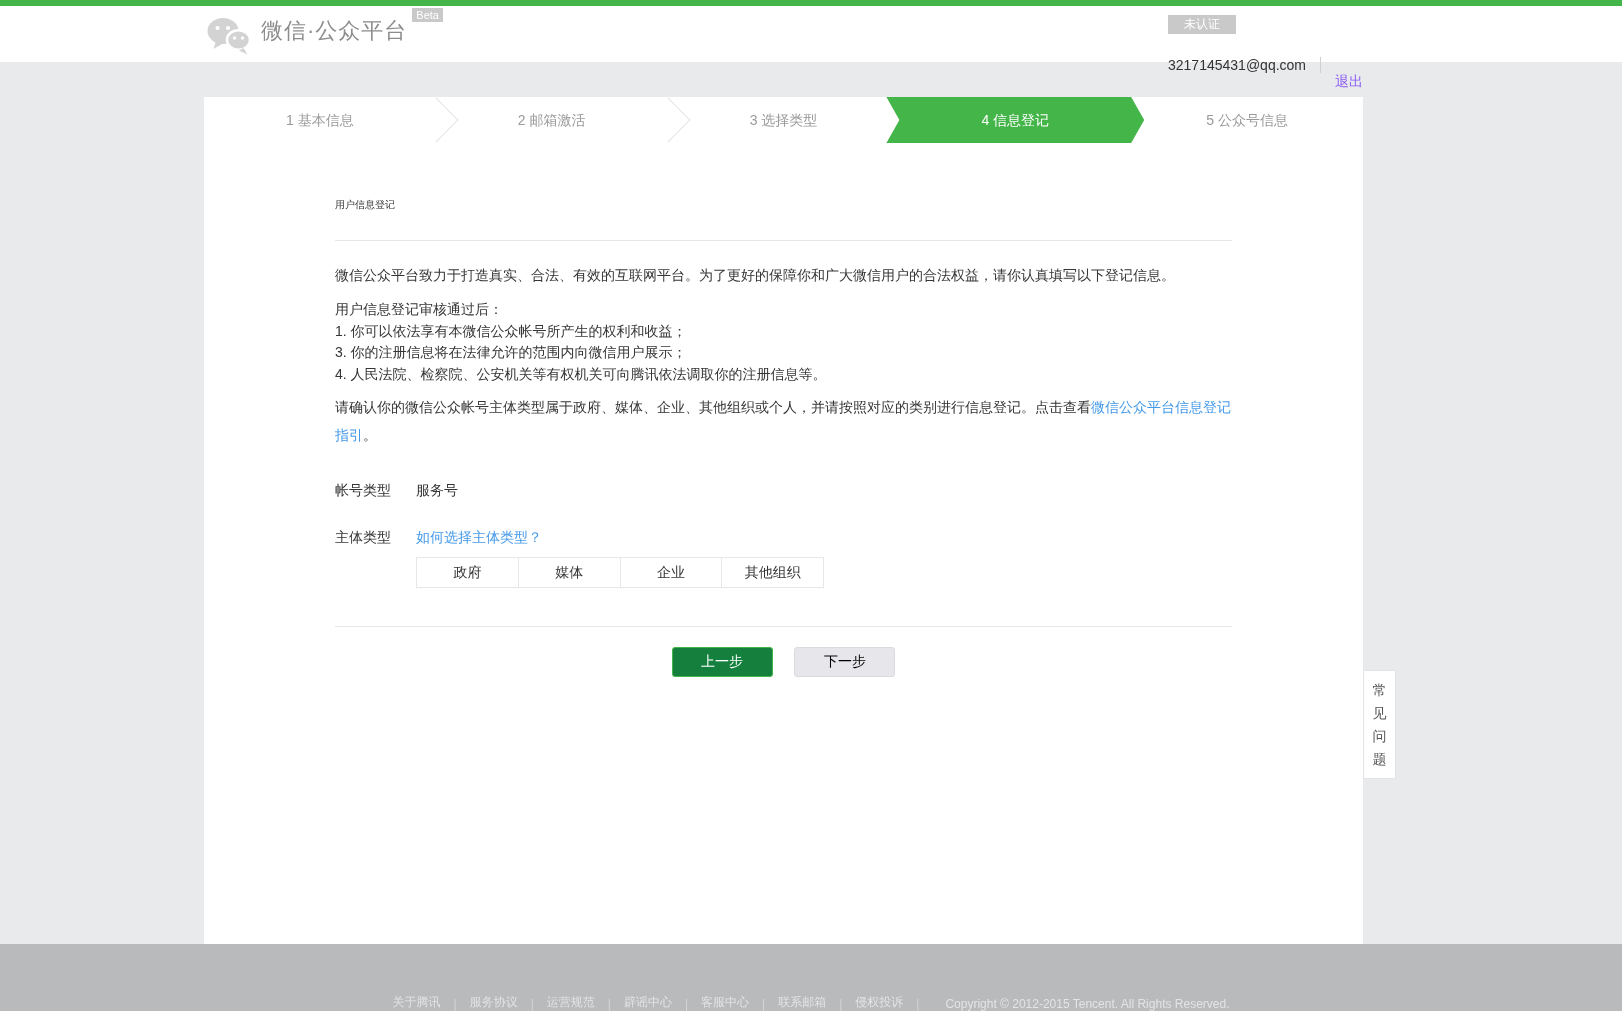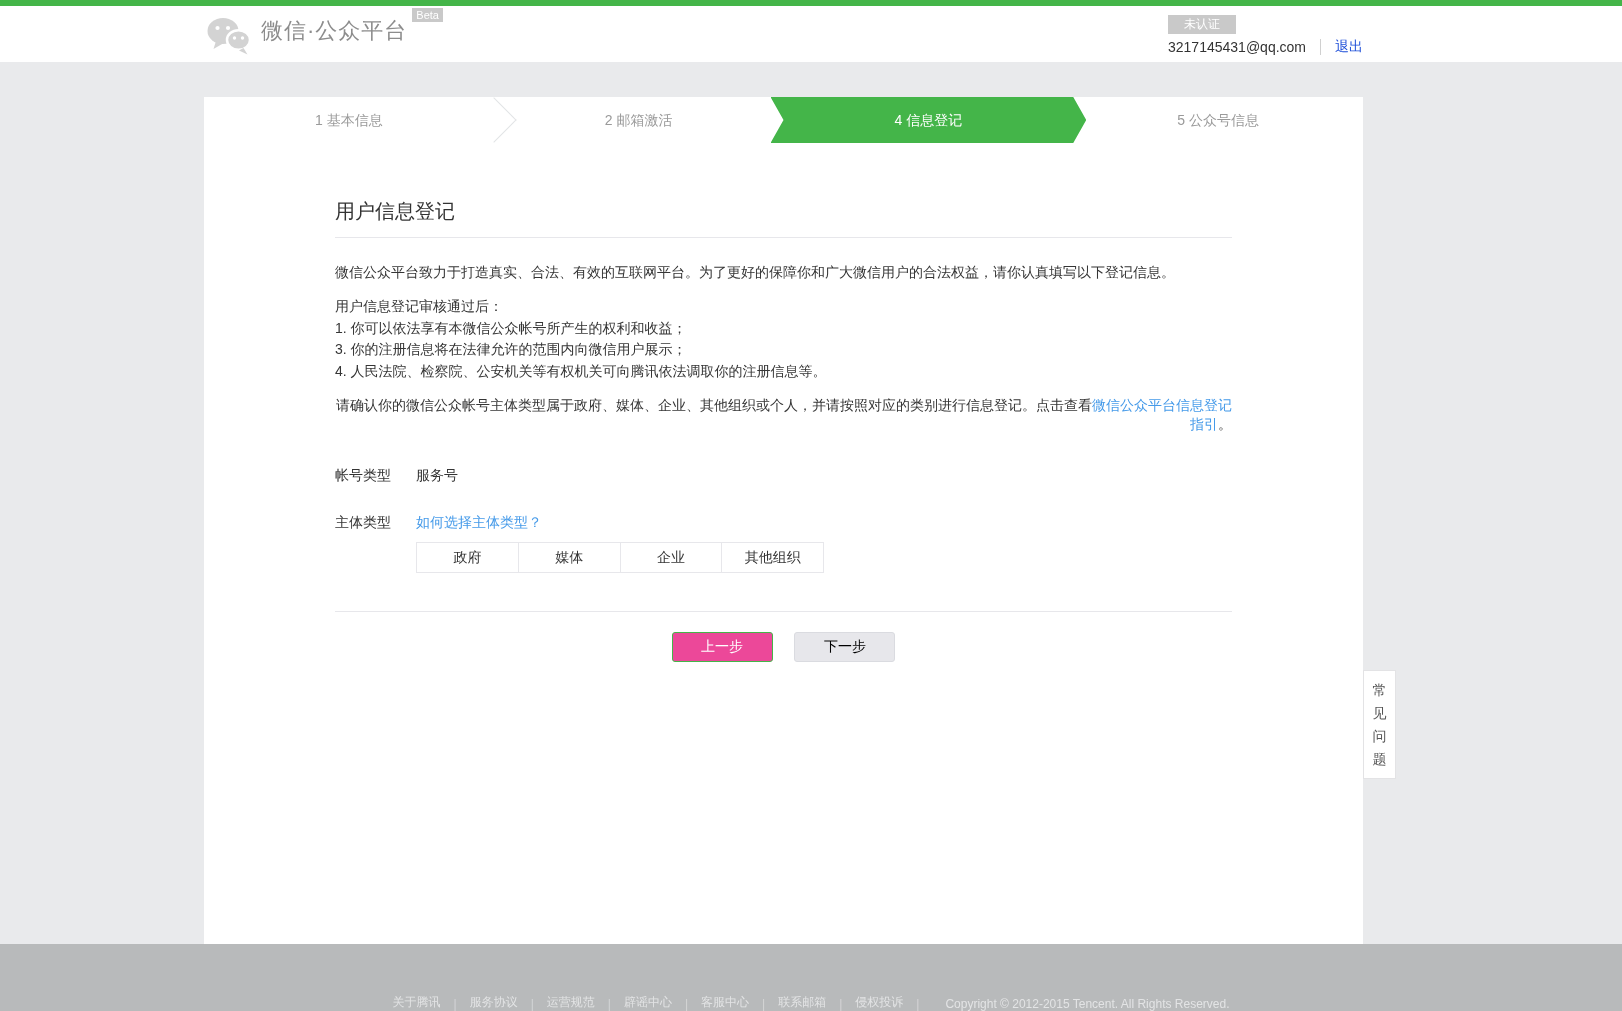--- a/index.html
+++ b/index.html
@@ -15,61 +15,61 @@
   .header { height:56px; background:#fff; position:relative; }
   .header-left { position:absolute; left:207px; top:10px; display:flex; align-items:flex-start; }
   .title { font-size:22px; color:#8d8d8d; margin-left:10px; letter-spacing:1px; }
   .beta { display:inline-block; background:#c9c9c9; color:#fff; font-size:11px;
           padding:1px 4px; margin-left:5px; position:relative; top:-8px; }
   .header-right { position:absolute; right:259px; top:8px; text-align:left; }
   .badge-unverified { display:inline-block; background:#c9c9c9; color:#fff;
           font-size:12px; padding:1px 16px; }
   .account-row { margin-top:4px; font-size:14px; color:#333; display:flex; align-items:center; }
   .v-sep { display:inline-block; width:1px; height:16px; background:#d0d0d0; margin:0 14px; }
-  .logout { color:#1d4ed8; text-decoration:none; cursor:pointer; }
+  .logout { color:#8b5cf6; text-decoration:none; cursor:pointer;margin-top:35px; }
 
   
   .card { position:absolute; left:204px; top:97px; width:1159px; height:864px; background:#fff; }
 
   .steps { display:flex; height:46px; }
   .step { flex:1; position:relative; text-align:center; line-height:46px;
           font-size:14px; color:#9a9a9a; }
   .step .chev { position:absolute; right:-16px; top:50%; width:32px; height:32px;
           margin-top:-16px; border-top:1px solid #e2e4e6; border-right:1px solid #e2e4e6;
           transform:rotate(45deg); }
   .step.active { color:#fff; }
   .step.active .arrow-bg { position:absolute; left:-13px; right:-13px; top:0; bottom:0;
           background:#44b549;
           clip-path:polygon(0 0, calc(100% - 13px) 0, 100% 50%, calc(100% - 13px) 100%, 0 100%, 13px 50%); }
   .step .lbl { position:relative; z-index:2; }
 
   .content { margin-left:131px; width:897px; font-size:14px; }
-  .section-title { margin-top:55px; font-size:20px; color:#333;
-          padding-bottom:12px; border-bottom:1px solid #e7e7eb; }
+  .section-title { margin-top:55px; font-size:10px; color:#333;
+          padding-bottom:28px; border-bottom:1px solid #e7e7eb; }
   .intro { margin-top:24px; line-height:21px; }
   .audit { margin-top:13px; line-height:21.5px; }
-  .confirm { margin-top:14px; line-height:19px;text-align:right; }
+  .confirm { margin-top:8px; line-height:28px; }
   a.link { color:#459ae9; text-decoration:none; cursor:pointer; }
 
   .row { display:flex; align-items:center; }
   .row-account { margin-top:33px;font-family:Liberation Mono, monospace; }
   .row-subject { margin-top:29px; }
   .row .label { width:81px; color:#333; }
   .row .value { color:#353535; }
 
   .tabs { margin-top:10px; margin-left:81px; width:408px; display:flex; }
   .tab { flex:1; height:31px; line-height:29px; text-align:center; color:#353535;
          border:1px solid #e7e7eb; border-left:none; cursor:pointer; background:#fff; }
   .tab:first-child { border-left:1px solid #e7e7eb; }
 
   .divider { margin-top:38px; border-top:1px solid #e7e7eb; }
   .buttons { margin-top:20px; text-align:center; }
   .btn { width:101px; height:30px; border-radius:3px; font-size:14px; margin:0 9px;
          cursor:pointer; font-family:inherit; }
-  .btn-prev { background:#ec4899; color:#fff; border:1px solid #44b549; }
+  .btn-prev { background:#15803d; color:#fff; border:1px solid #44b549; }
   .btn-next { background:#e7e7eb; color:#000000; border:1px solid #dadbe0; cursor:default; }
 
   
   .faq { position:absolute; left:1363px; top:670px; width:33px; background:#fff;
          border:1px solid #e3e3e5; padding:12px 0; display:flex; flex-direction:column;
          align-items:center; gap:9px; cursor:pointer; }
   .faq div { font-size:14px; color:#555; line-height:14px; }
 
   
   .footer { position:absolute; left:0; bottom:0; width:100%; height:67px;
@@ -115,20 +115,23 @@
 
   <div class="steps">
     <div class="step">
       <span class="lbl">1 基本信息</span>
       <span class="chev"></span>
     </div>
     <div class="step">
       <span class="lbl">2 邮箱激活</span>
       <span class="chev"></span>
     </div>
+    <div class="step">
+      <span class="lbl">3 选择类型</span>
+    </div>
     <div class="step active">
       <span class="arrow-bg"></span>
       <span class="lbl">4 信息登记</span>
     </div>
     <div class="step">
       <span class="lbl">5 公众号信息</span>
     </div>
   </div>
 
   <div class="content">

